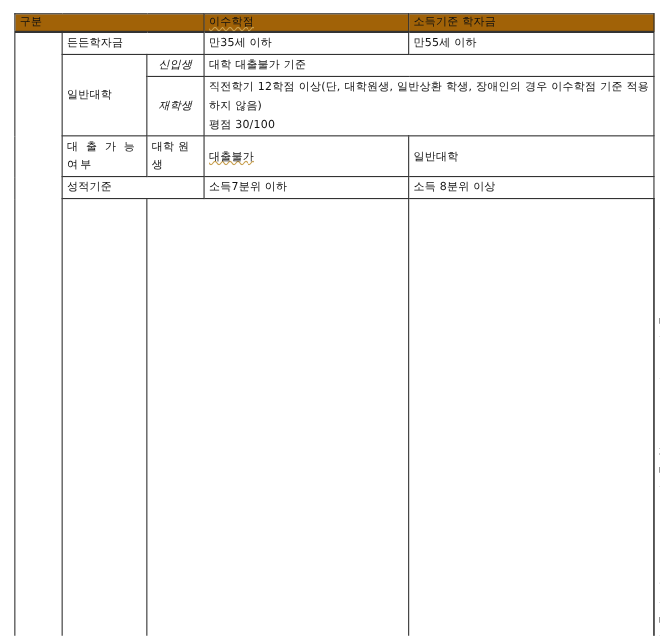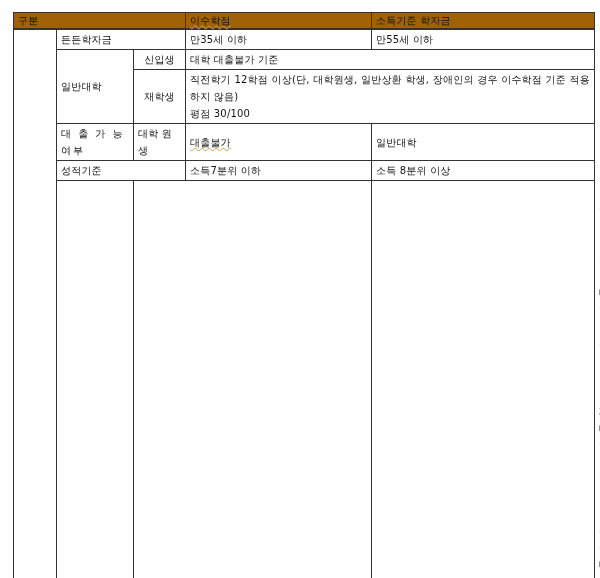--- a/index.html
+++ b/index.html
@@ -3,21 +3,21 @@
 <meta charset="utf-8">
 <style>
   html, body { margin:0; padding:0; background:#ffffff; }
   body { width:600px; height:578px; position:relative; overflow:hidden;
          font-family:"DejaVu Sans", sans-serif; font-size:10px; color:#111; }
   table { position:absolute; left:13px; top:12px; width:581px;
           border-collapse:collapse; table-layout:fixed; }
   td { border:1px solid #333; padding:1px 4px; vertical-align:middle;
        line-height:17px; font-size:10px; letter-spacing:0.2px; }
   tr.head td { background:#a16207; height:13px; line-height:13px; border-bottom:2px solid #333; }
-  .center { text-align:center; }
+  .center { text-align:center;font-style:italic; }
   .ul { text-decoration:underline wavy #c8a050; text-decoration-thickness:1px; }
   .line { display:block; }
 </style>
 </head>
 <body>
 
 <table>
   <colgroup>
     <col style="width:43px">
     <col style="width:77px">

